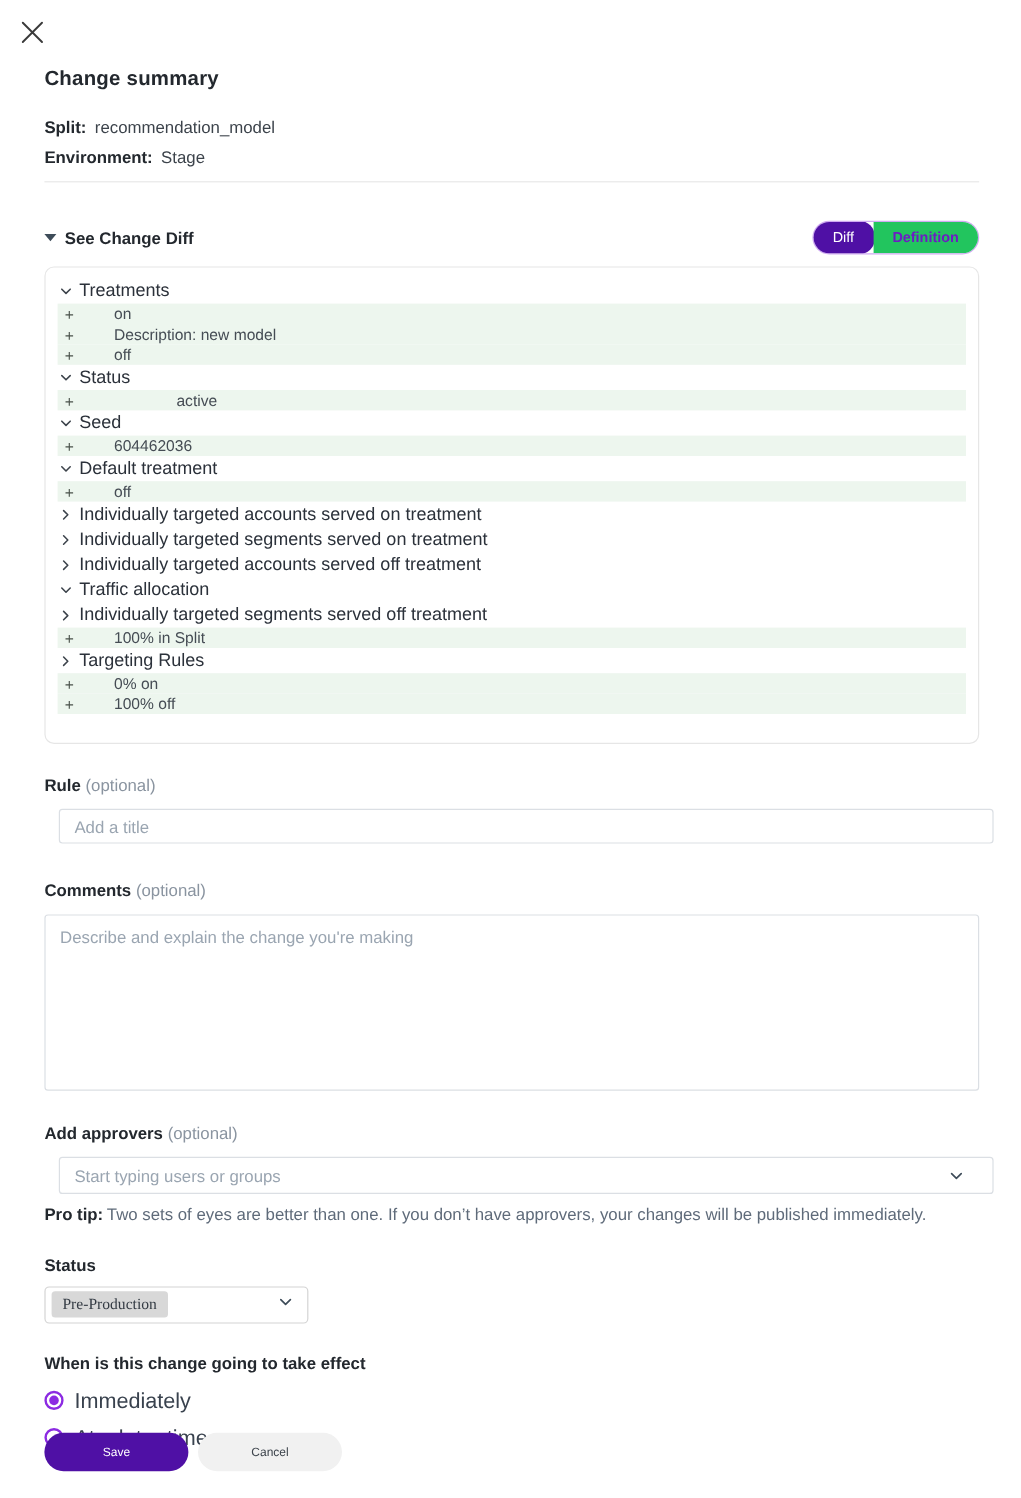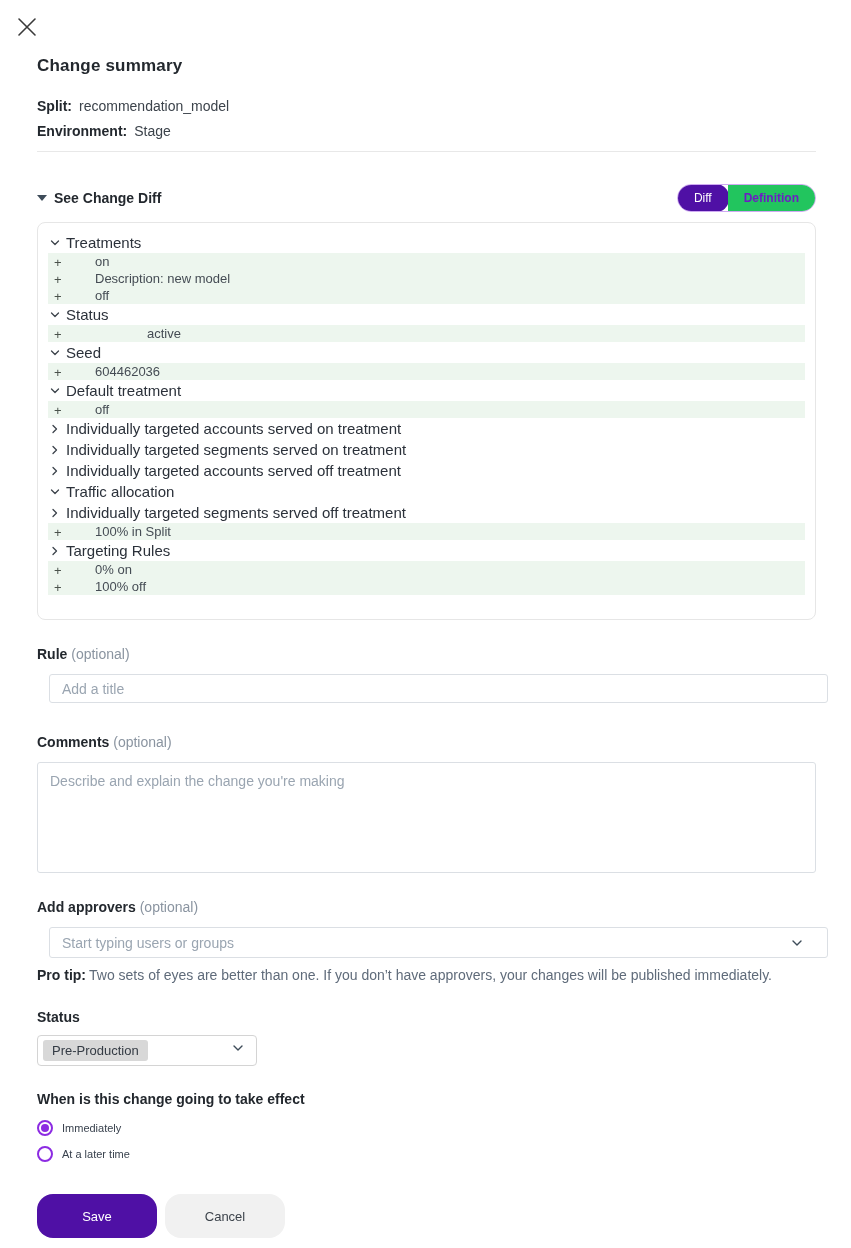--- a/index.html
+++ b/index.html
@@ -48,45 +48,45 @@
   .optional { font-weight: 400; color: #8a94a0; }
   .sec-title { margin-top: 24px; margin-bottom: 12px; }
 
   .text-input {
     width: 100%; height: 29px; border: 1px solid #dbdfe4; border-radius: 3px;
     font-size: 14px; color: #3c434b; padding: 0 12px;
     font-family: "Liberation Sans", sans-serif; outline: none; margin-left: 12px;
   }
   .text-input::placeholder, textarea::placeholder { color: #9aa5b1; opacity: 1; }
   textarea.comments {
-    width: 100%; height: 111px; border: 1px solid #dbdfe4; border-radius: 3px;
+    width: 100%; height: 147px; border: 1px solid #dbdfe4; border-radius: 3px;
     font-size: 14px; color: #3c434b; padding: 10px 12px; resize: none;
     font-family: "Liberation Sans", sans-serif; outline: none;
   }
   .approver-wrap { position: relative; }
   .approver-wrap .chev-icon { position: absolute; right: 12px; top: 9px; pointer-events: none; }
 
   .pro-tip { font-size: 14px; color: #5f6b7a; line-height: 1.26; margin-top: 9px; width: 740px; }
   .pro-tip b { color: #23282e; margin-right: 3px; }
 
   .status-desc { font-size: 14px; color: #5f6b7a; line-height: 1.26; margin-top: 7px; width: 770px; }
   .status-select {
     margin-top: 10px; width: 220px; height: 31px; border: 1px solid #d4d4d4; border-radius: 4px;
     display: flex; align-items: center; justify-content: space-between; padding: 0 11px 0 5px;
-    cursor: pointer; background: #fff;
+    cursor: pointer; background: #fff; font-family: Liberation Serif, serif;
   }
   .chip { background: #d8d8d8; border-radius: 3px; font-size: 13px; color: #343b44; padding: 3px 9px; }
 
   .radio-row { display: flex; align-items: center; gap: 9px; margin-bottom: 10px; cursor: pointer; }
   .radio { width: 16px; height: 16px; border-radius: 50%; border: 2px solid #8c2be2; position: relative; flex: 0 0 auto; background: #fff; }
   .radio.on::after { content: ""; position: absolute; left: 2px; top: 2px; width: 8px; height: 8px; border-radius: 50%; background: #8c2be2; }
-  .radio-label { font-size: 11px; color: #39424e; }
+  .radio-label { font-size: 18px; color: #39424e; }
 
   .actions { position: absolute; left: 37px; top: 1194px; display: flex; gap: 8px; }
-  .btn { height: 44px; border-radius: 16px; border: none; font-size: 13px; cursor: pointer; font-family: "Liberation Sans", sans-serif; }
+  .btn { height: 32px; border-radius: 16px; border: none; font-size: 10px; cursor: pointer; font-family: "Liberation Sans", sans-serif; }
   .btn.save { width: 120px; background: #4f10a5; color: #ffffff; }
   .btn.cancel { width: 120px; background: #f1f1f1; color: #3c434b; }
 </style>
 </head>
 <body>
 
 <button class="close-btn" aria-label="close">
   <svg width="22" height="22" viewBox="0 0 22 22">
       <path d="M3 3 L19 19 M19 3 L3 19" stroke="#3a3a3a" stroke-width="1.6" stroke-linecap="round"></path>
     </svg>

